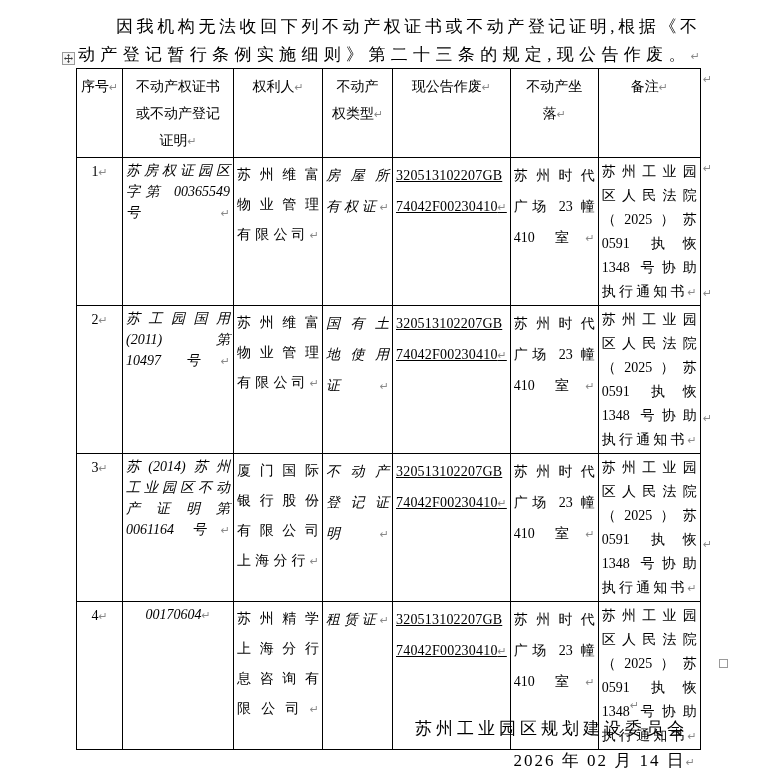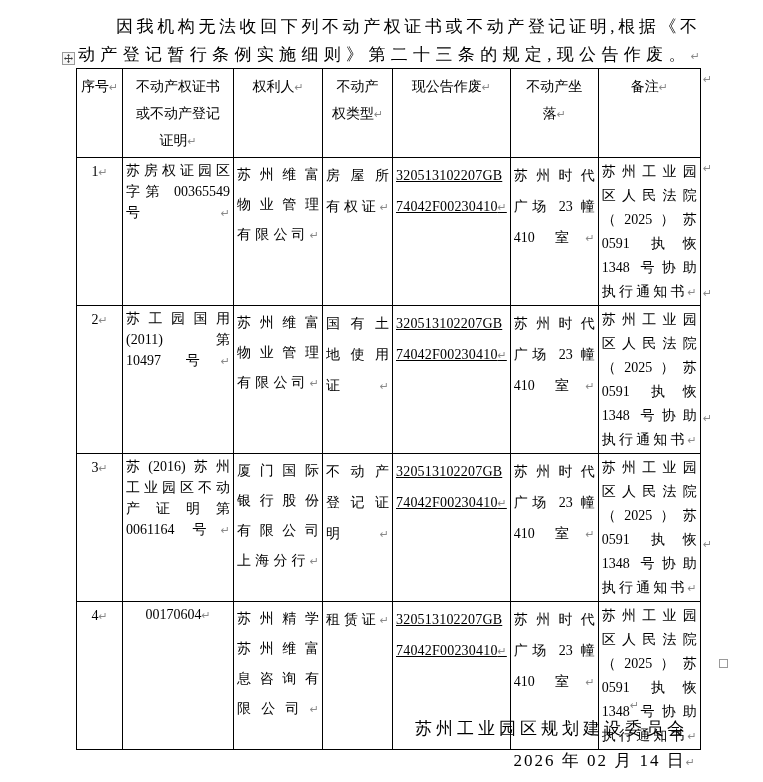--- a/index.html
+++ b/index.html
@@ -8,23 +8,23 @@
   
   .intro{position:absolute;left:78px;top:13px;width:622px;margin:0;
          font-size:17px;line-height:28px;letter-spacing:3px;
          text-align:justify;text-align-last:justify;text-indent:38px;}
   
   .ntable{position:absolute;left:76px;top:68px;border-collapse:collapse;table-layout:fixed;
           font-size:14px;color:#000;}
   .ntable td{border:1px solid #000;vertical-align:top;padding:2px 3px 0;
              white-space:pre-line;text-align:justify;text-align-last:justify;overflow:hidden;}
   td.c0{line-height:20px;padding-top:4px;}
-  td.c1{line-height:21px;}
+  td.c1{line-height:21px;font-style:italic;}
   td.c2{line-height:30px;}
-  td.c3{line-height:31px;}
+  td.c3{line-height:31px;font-style:italic;}
   td.c4{line-height:31px;letter-spacing:0.2px;}
   td.c5{line-height:31px;}
   td.c6{line-height:24px;}
   td.c0,td.ch,td.centered{text-align:center;text-align-last:center;}
   td.c4{text-align:left;text-align-last:left;text-decoration:underline;}
   td.ch{line-height:27px;padding-top:4px;}
   
   .pm{font-family:"DejaVu Sans",sans-serif;font-size:11px;color:#8a8a8a;letter-spacing:0;}
   .rowmark{position:absolute;left:703px;}
   .lonemark{position:absolute;left:630px;top:699px;}
@@ -116,21 +116,21 @@
 410 室</span><span class="pm">↵</span></td>
           <td class="c6"><span>苏州工业园
 区人民法院
 （2025）苏
 0591 执恢
 1348 号协助
 执行通知书</span><span class="pm">↵</span></td>
         </tr>
         <tr style="height: 126px;">
           <td class="c0"><span>3</span><span class="pm">↵</span></td>
-          <td class="c1"><span>苏(2016)苏州
+          <td class="c1"><span>苏(2014)苏州
 工业园区不动
 产证明第
 0061164 号</span><span class="pm">↵</span></td>
           <td class="c2"><span>厦门国际
 银行股份
 有限公司
 上海分行</span><span class="pm">↵</span></td>
           <td class="c3"><span>不动产
 登记证
 明</span><span class="pm">↵</span></td>
@@ -143,21 +143,21 @@
 区人民法院
 （2025）苏
 0591 执恢
 1348 号协助
 执行通知书</span><span class="pm">↵</span></td>
         </tr>
         <tr style="height: 125px;">
           <td class="c0"><span>4</span><span class="pm">↵</span></td>
           <td class="c1 centered"><span>00170604</span><span class="pm">↵</span></td>
           <td class="c2"><span>苏州精学
-苏州维富
+上海分行
 息咨询有
 限公司</span><span class="pm">↵</span></td>
           <td class="c3"><span>租赁证</span><span class="pm">↵</span></td>
           <td class="c4"><span>320513102207GB
 74042F00230410</span><span class="pm">↵</span></td>
           <td class="c5"><span>苏州时代
 广场 23 幢
 410 室</span><span class="pm">↵</span></td>
           <td class="c6"><span>苏州工业园
 区人民法院

